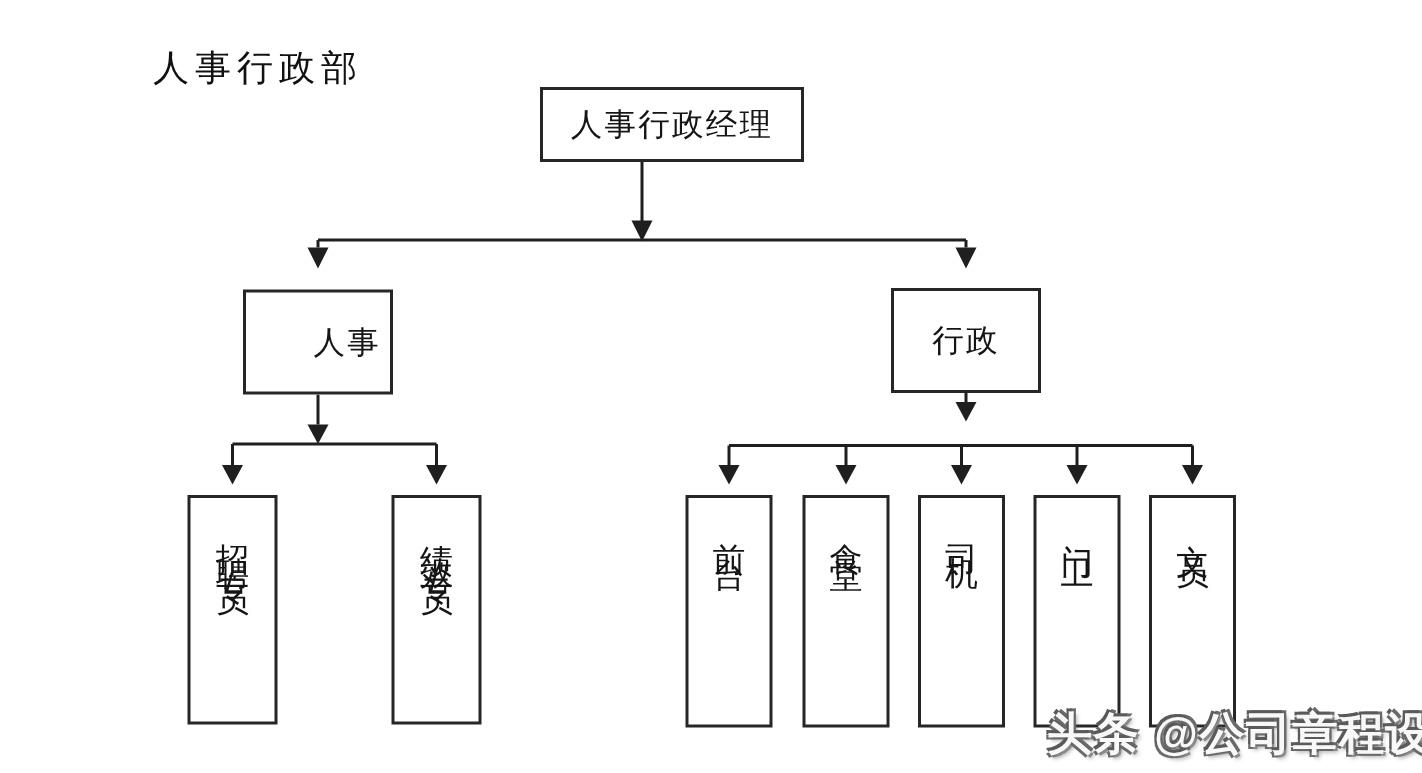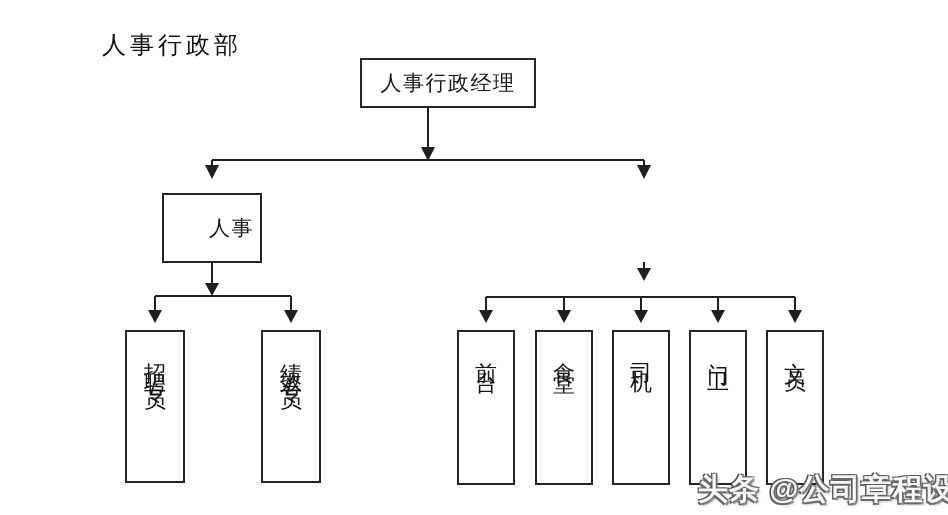--- a/index.html
+++ b/index.html
@@ -145,20 +145,23 @@
   </svg>
 
   <div class="node node-root">
     <span class="hlabel">人事行政经理</span>
   </div>
 
   <div class="node node-hr">
     <span class="hlabel">人事</span>
   </div>
 
+  <div class="node node-admin">
+    <span class="hlabel">行政</span>
+  </div>
 
   <div class="node vbox node-zp">
     <span class="vlabel">招聘专员</span>
   </div>
 
   <div class="node vbox node-jx">
     <span class="vlabel">绩效专员</span>
   </div>
 
   <div class="node vbox node-qt">

